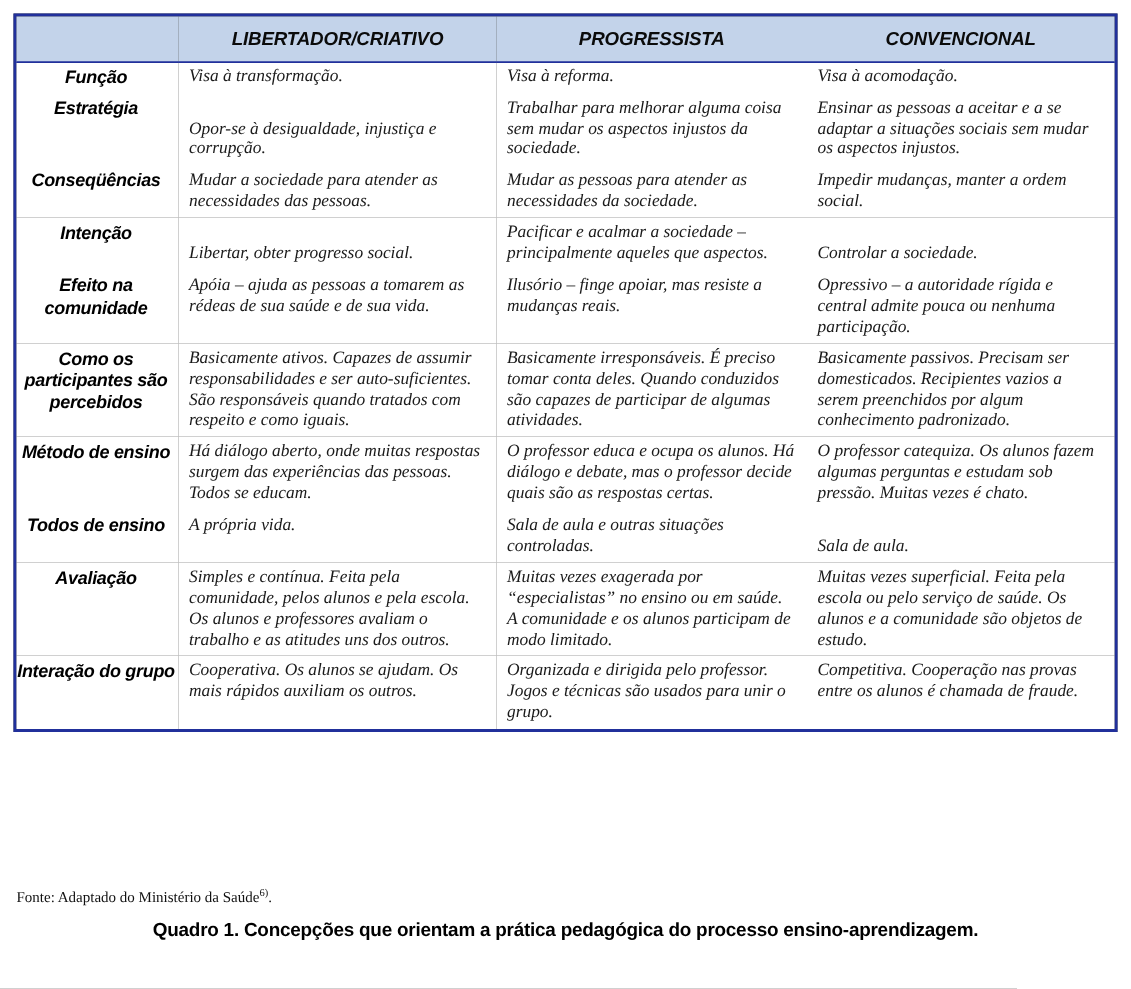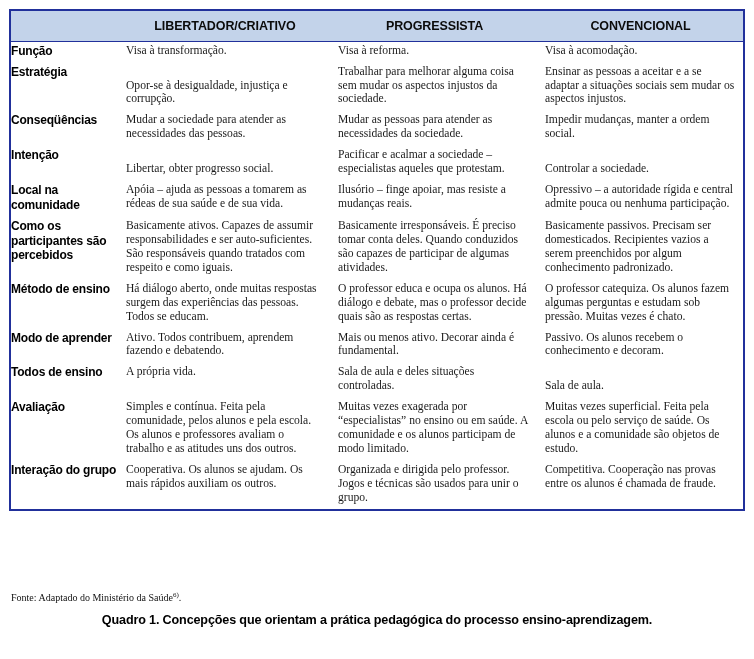--- a/index.html
+++ b/index.html
@@ -23,20 +23,21 @@
 
   
   .table-wrap {
     position: absolute;
     left: 9px;
     top: 9px;
     width: 736px;
     border: 2px solid #21309b;
     box-sizing: border-box;
     background: #404040;
+    font-style: italic;
   }
   table.matrix {
     width: 100%;
     border-collapse: collapse;
     table-layout: fixed;
   }
   table.matrix col.c-label { width: 108px; }
   table.matrix col.c-a     { width: 212px; }
   table.matrix col.c-b     { width: 207px; }
   table.matrix col.c-c     { width: 205px; }
@@ -72,20 +73,21 @@
   tbody td.row-label {
     font-family: "Liberation Sans", sans-serif;
     font-weight: bold;
     font-size: 12px;
     line-height: 1.22;
     letter-spacing: -0.2px;
     padding-left: 0;
     padding-right: 2px;
     vertical-align: top;
     color: #000000;
+    text-align: center;
   }
   tbody td.body-cell {
     font-family: "Liberation Serif", serif;
     color: #1a1a1a;
   }
   
   tbody td.va-top    { vertical-align: top; }
   tbody td.va-bottom { vertical-align: bottom; }
 
   tbody tr.r-pad > td { padding-top: 3px; padding-bottom: 4px; }
@@ -157,58 +159,52 @@
         <tr class="r-pad">
           <td class="row-label va-top">Conseqüências</td>
           <td class="body-cell va-top">Mudar a sociedade para atender as necessidades das pessoas.</td>
           <td class="body-cell va-top">Mudar as pessoas para atender as necessidades da sociedade.</td>
           <td class="body-cell va-top">Impedir mudanças, manter a ordem social.</td>
         </tr>
 
         <tr class="r-pad">
           <td class="row-label va-top">Intenção</td>
           <td class="body-cell va-bottom">Libertar, obter progresso social.</td>
-          <td class="body-cell va-top">Pacificar e acalmar a sociedade – especialistas aqueles que protestam.</td>
+          <td class="body-cell va-top">Pacificar e acalmar a sociedade – principalmente aqueles que aspectos.</td>
           <td class="body-cell va-bottom">Controlar a sociedade.</td>
         </tr>
 
 
         <tr class="r-pad">
-          <td class="row-label va-top">Local na comunidade</td>
+          <td class="row-label va-top">Efeito na comunidade</td>
           <td class="body-cell va-top">Apóia – ajuda as pessoas a tomarem as rédeas de sua saúde e de sua vida.</td>
           <td class="body-cell va-top">Ilusório – finge apoiar, mas resiste a mudanças reais.</td>
           <td class="body-cell va-top">Opressivo – a autoridade rígida e central admite pouca ou nenhuma participação.</td>
         </tr>
 
         <tr class="r-pad">
           <td class="row-label va-top">Como os participantes são percebidos</td>
           <td class="body-cell va-top">Basicamente ativos. Capazes de assumir responsabilidades e ser auto-suficientes. São responsáveis quando tratados com respeito e como iguais.</td>
           <td class="body-cell va-top">Basicamente irresponsáveis. É preciso tomar conta deles. Quando conduzidos são capazes de participar de algumas atividades.</td>
           <td class="body-cell va-top">Basicamente passivos. Precisam ser domesticados. Recipientes vazios a serem preenchidos por algum conhecimento padronizado.</td>
         </tr>
 
         <tr class="r-pad">
           <td class="row-label va-top">Método de ensino</td>
           <td class="body-cell va-top">Há diálogo aberto, onde muitas respostas surgem das experiências das pessoas. Todos se educam.</td>
           <td class="body-cell va-top">O professor educa e ocupa os alunos. Há diálogo e debate, mas o professor decide quais são as respostas certas.</td>
           <td class="body-cell va-top">O professor catequiza. Os alunos fazem algumas perguntas e estudam sob pressão. Muitas vezes é chato.</td>
         </tr>
 
-        <tr class="r-pad">
-          <td class="row-label va-top">Modo de aprender</td>
-          <td class="body-cell va-top">Ativo. Todos contribuem, aprendem fazendo e debatendo.</td>
-          <td class="body-cell va-top">Mais ou menos ativo. Decorar ainda é fundamental.</td>
-          <td class="body-cell va-top">Passivo. Os alunos recebem o conhecimento e decoram.</td>
-        </tr>
 
 
         <tr class="r-pad">
           <td class="row-label va-top">Todos de ensino</td>
           <td class="body-cell va-top">A própria vida.</td>
-          <td class="body-cell va-top">Sala de aula e deles situações controladas.</td>
+          <td class="body-cell va-top">Sala de aula e outras situações controladas.</td>
           <td class="body-cell va-bottom">Sala de aula.</td>
         </tr>
 
         <tr class="r-pad">
           <td class="row-label va-top">Avaliação</td>
           <td class="body-cell va-top">Simples e contínua. Feita pela comunidade, pelos alunos e pela escola. Os alunos e professores avaliam o trabalho e as atitudes uns dos outros.</td>
           <td class="body-cell va-top">Muitas vezes exagerada por “especialistas” no ensino ou em saúde. A comunidade e os alunos participam de modo limitado.</td>
           <td class="body-cell va-top">Muitas vezes superficial. Feita pela escola ou pelo serviço de saúde. Os alunos e a comunidade são objetos de estudo.</td>
         </tr>
 

